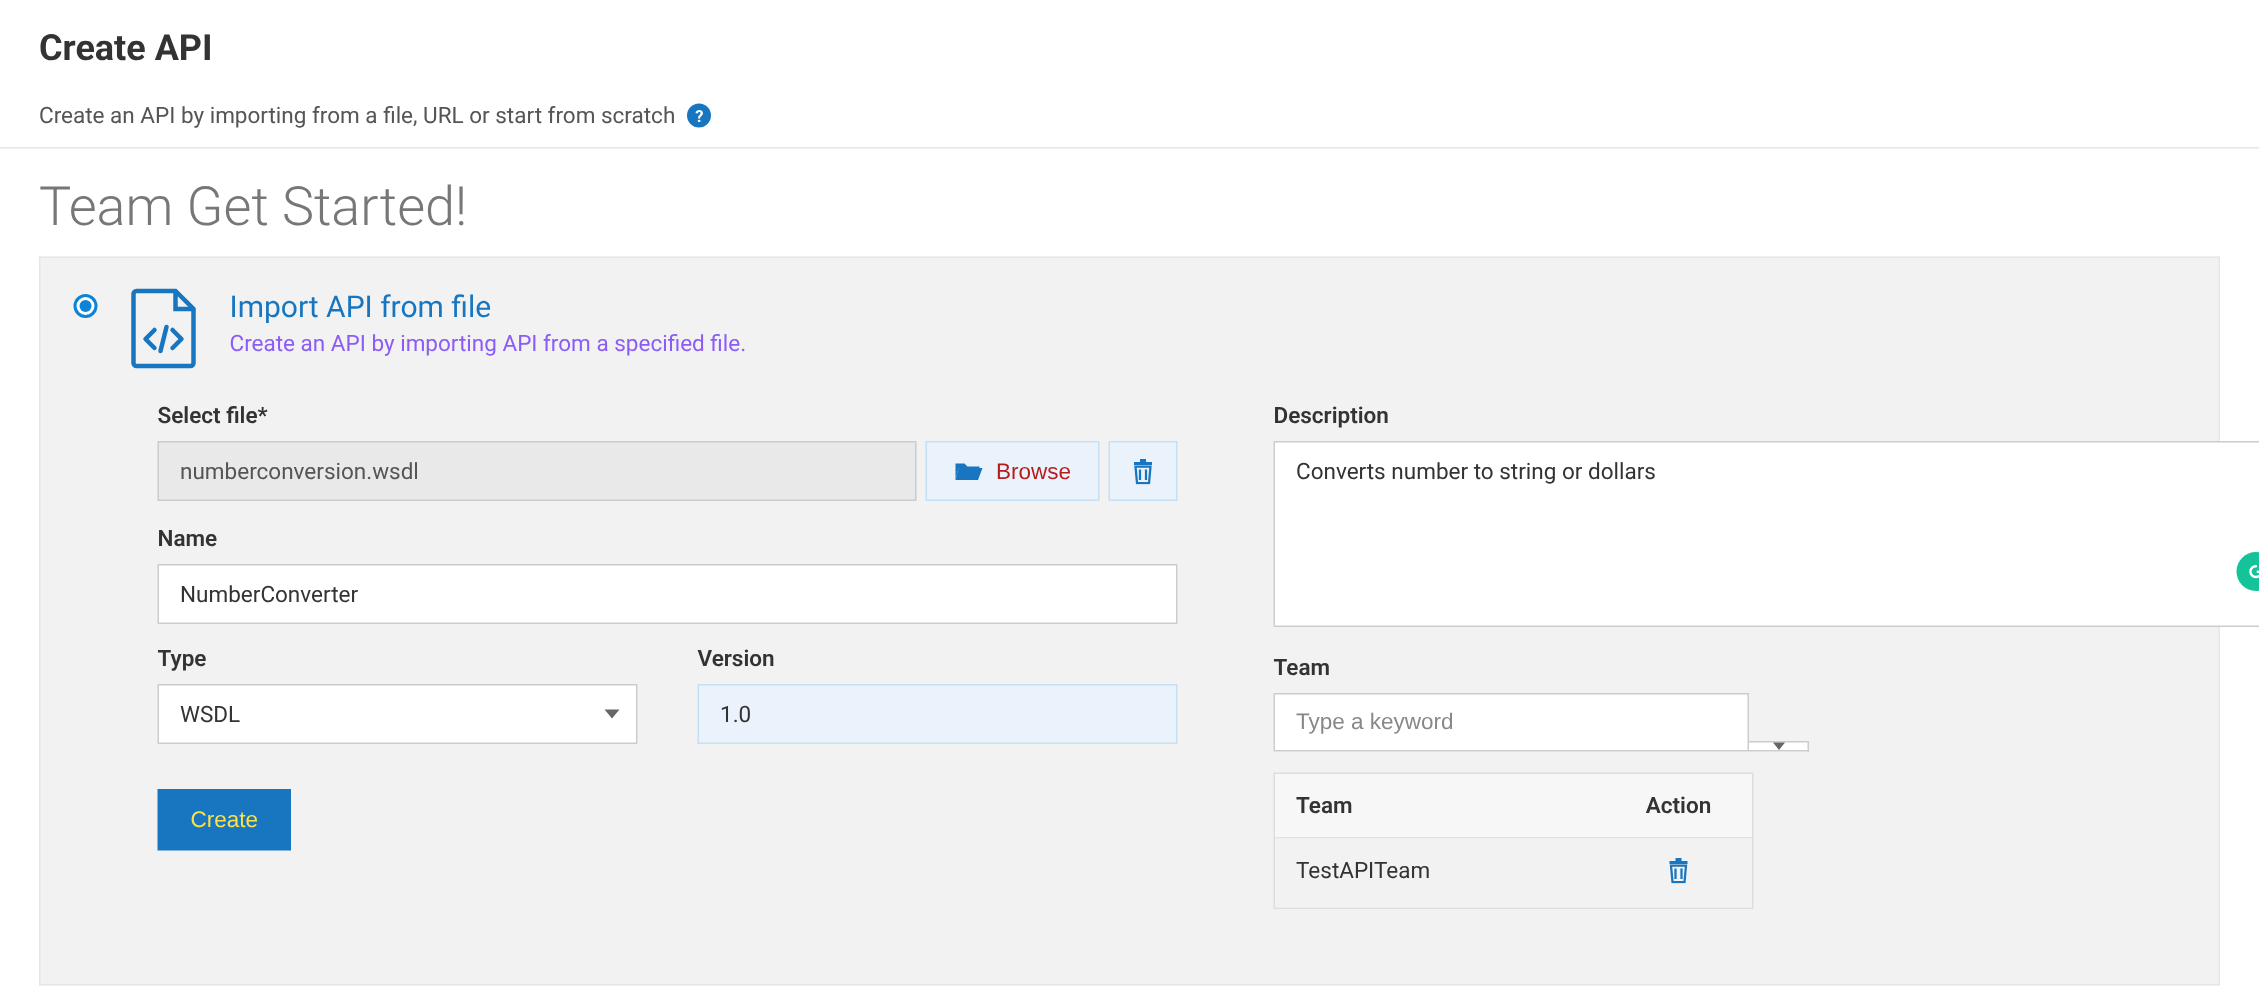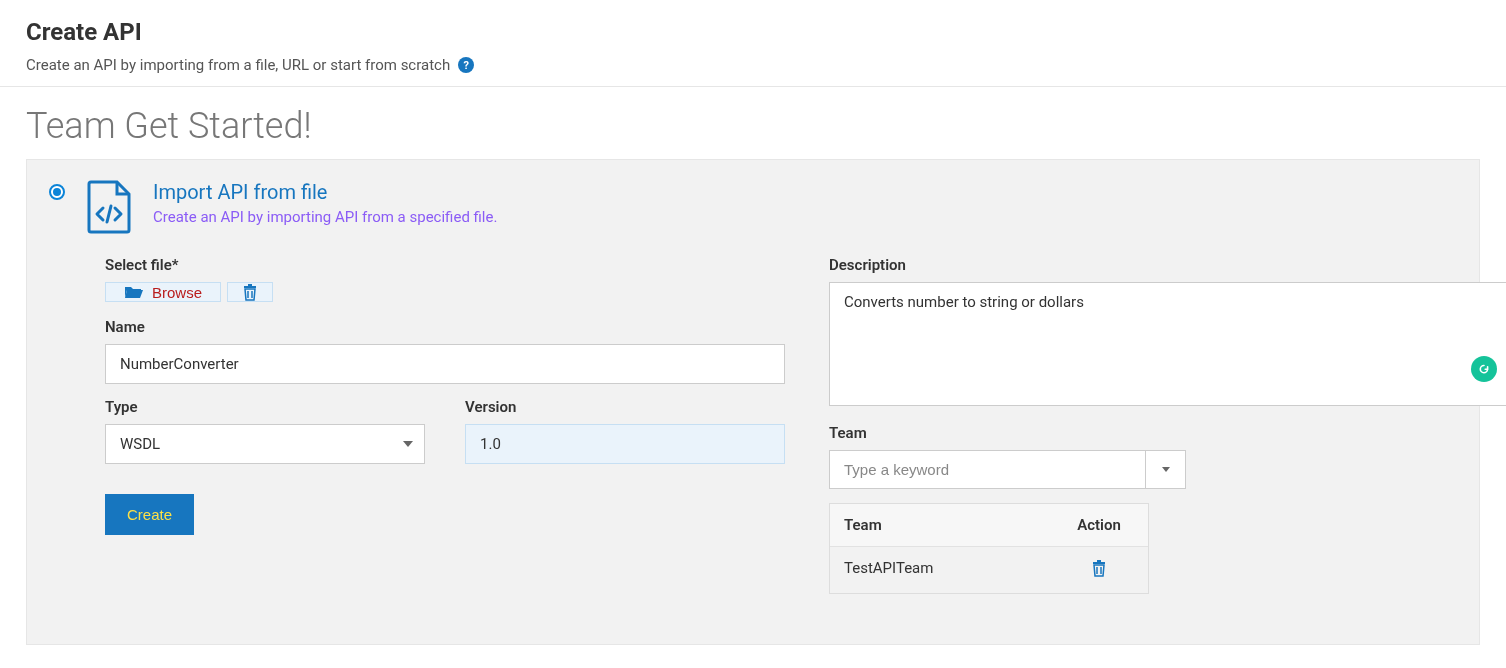--- a/index.html
+++ b/index.html
@@ -10,21 +10,21 @@
     width: 1506px;
   }
   .page-header {
     padding: 18px 26px 12px 26px;
     border-bottom: 1px solid #e6e6e6;
   }
   .page-title {
     font-size: 24px;
     font-weight: 700;
     color: #333;
-    margin-bottom: 10px;
+    margin-bottom: 22px;
   }
   .page-subtitle {
     font-size: 15px;
     color: #555;
     display: flex;
     align-items: center;
     gap: 8px;
   }
   .help-icon {
     width: 16px; height: 16px; border-radius: 50%;
@@ -72,21 +72,21 @@
     color: #1776bf;
     font-weight: 400;
     margin-bottom: 4px;
   }
   .option-desc {
     font-size: 15px;
     color: #8b5cf6;
   }
   .form-columns {
     display:flex;
-    gap: 44px;
+    gap: 64px;
     padding-left: 56px;
   }
   .col-left { flex: 0 0 680px; }
   .col-right { flex: 0 0 680px; position: relative; }
   .field-label {
     font-size: 15px;
     color: #333;
     font-weight: 600;
     margin-bottom: 8px;
     display:block;
@@ -238,20 +238,21 @@
       </div>
     </div>
 
     <div class="form-columns">
 
       <div class="col-left">
 
         <div class="field-block">
           <label class="field-label">Select file*</label>
           <div class="file-row">
+            <div class="file-display">numberconversion.wsdl</div>
             <button class="browse-btn">
               <svg class="folder-svg" width="20" height="16" viewBox="0 0 20 16">
                 <path d="M1 3 H7 L9 5 H17 V6 H3 L1 14 Z" fill="#1776bf"></path>
                 <path d="M3 6 H19 L16 14 H1 Z" fill="#1776bf"></path>
               </svg>
               <span>Browse</span>
             </button>
             <button class="icon-btn">
               <svg class="delete-svg" width="16" height="18" viewBox="0 0 16 18">
                 <rect x="2" y="3" width="12" height="2" fill="#1776bf"></rect>
@@ -297,21 +298,21 @@
             <svg width="16" height="16" viewBox="0 0 16 16">
               <circle cx="8" cy="8" r="8" fill="#15c39a"></circle>
               <path d="M11.5 8.2 A3.6 3.6 0 1 1 8 4.5" stroke="#fff" stroke-width="1.6" fill="none" stroke-linecap="round"></path>
               <path d="M9.2 8.2 H11.6 V5.8" stroke="#fff" stroke-width="1.6" fill="none" stroke-linecap="round" stroke-linejoin="round"></path>
             </svg>
           </div>
         </div>
 
         <div class="field-block">
           <label class="field-label">Team</label>
-          <div class="team-row" style="width:357px;">
+          <div class="team-row" style="width:357px;align-items:flex-end;">
             <input class="team-input" type="text" placeholder="Type a keyword" style="">
             <button class="team-dropdown-btn"></button>
           </div>
 
           <div class="team-table">
             <div class="team-table-header">
               <div class="team-col-name">Team</div>
               <div class="team-col-action">Action</div>
             </div>
             <div class="team-table-row">

